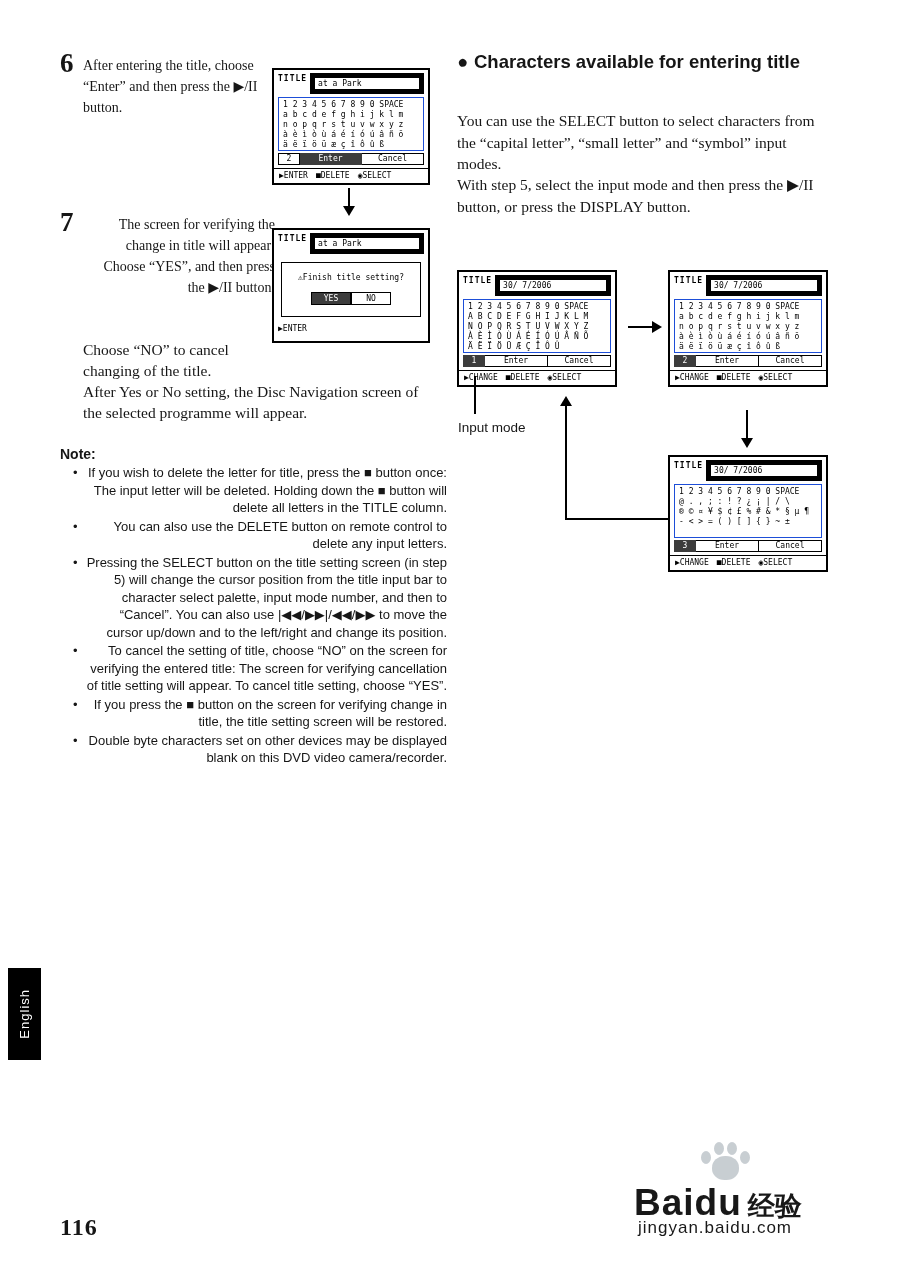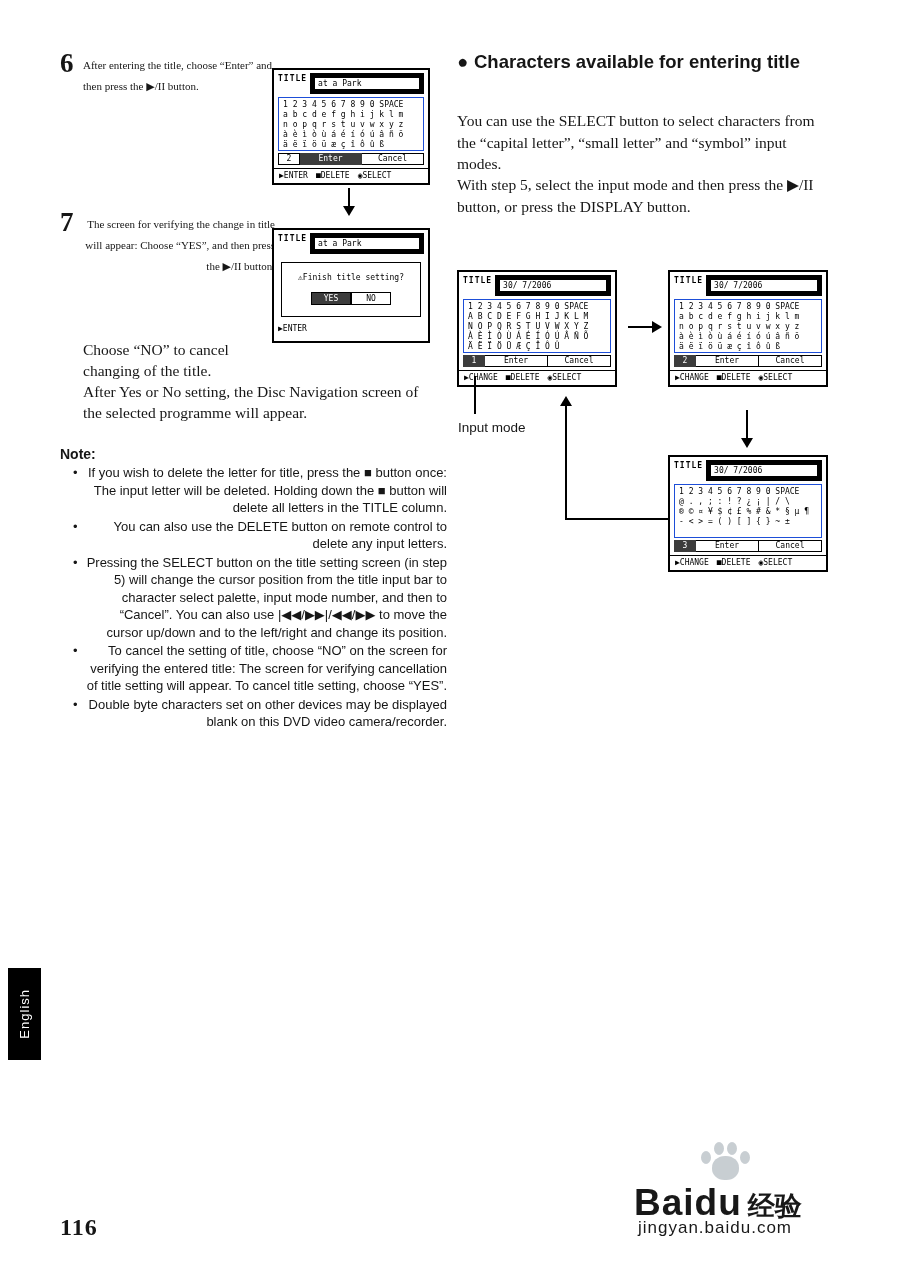--- a/index.html
+++ b/index.html
@@ -5,21 +5,21 @@
   * { box-sizing: border-box; margin: 0; padding: 0; }
   body { background:#888; }
   .page {
     position: relative; width: 903px; height: 1280px; background: #fff;
     font-family: "Liberation Serif", serif; color: #161616; overflow: hidden;
     margin: 0 auto;
   }
 
   
   .step-num { position:absolute; font-weight:bold; font-size:27px; font-family:"Liberation Serif",serif; }
-  .step-text { position:absolute; font-size:11px; line-height:21px; }
+  .step-text { position:absolute; font-size:14px; line-height:21px; }
   .body-para { position:absolute; font-size:15.5px; line-height:21px; }
 
   
   .note-head { position:absolute; font-family:"Liberation Sans",sans-serif; font-weight:bold; font-size:14px; }
   .note-list { position:absolute; font-family:"Liberation Sans",sans-serif; font-size:13px; line-height:17.5px; list-style:none; }
   .note-list li { position:relative; padding-left:13px; margin-bottom:1px; }
   .note-list li::before { content:"•"; position:absolute; left:1px; }
 
   
   .right-head { position:absolute; font-family:"Liberation Sans",sans-serif; font-weight:bold; font-size:18.5px; line-height:24px; display:flex; }
@@ -134,20 +134,21 @@
 
   <div class="body-para" style="left:83px; top:339px; width:205px;">Choose “NO” to cancel changing of the title.</div>
   <div class="body-para" style="left:83px; top:381px; width:352px;">After Yes or No setting, the Disc Navigation screen of the selected programme will appear.</div>
 
   <div class="note-head" style="left:60px; top:446px;text-align:center;">Note:</div>
   <ul class="note-list" style="left:72px; top:464px; width:375px;text-align:right;">
     <li>If you wish to delete the letter for title, press the ■ button once: The input letter will be deleted. Holding down the ■ button will delete all letters in the TITLE column.</li>
     <li>You can also use the DELETE button on remote control to delete any input letters.</li>
     <li>Pressing the SELECT button on the title setting screen (in step 5) will change the cursor position from the title input bar to character select palette, input mode number, and then to “Cancel”. You can also use |◀◀/▶▶|/◀◀/▶▶ to move the cursor up/down and to the left/right and change its position.</li>
     <li>To cancel the setting of title, choose “NO” on the screen for verifying the entered title: The screen for verifying cancellation of title setting will appear. To cancel title setting, choose “YES”.</li>
+    <li>If you press the ■ button on the screen for verifying change in title, the title setting screen will be restored.</li>
     <li>Double byte characters set on other devices may be displayed blank on this DVD video camera/recorder.</li>
   </ul>
 
   <div class="right-head" style="left:457px; top:50px; width:372px;">
     <span class="rh-bullet">●</span>
     <span>Characters available for entering title</span>
   </div>
   <div class="right-para" style="left:457px; top:110px; width:374px;">You can use the SELECT button to select characters from the “capital letter”, “small letter” and “symbol” input modes.</div>
   <div class="right-para" style="left:457px; top:174px; width:374px;">With step 5, select the input mode and then press the ▶/II button, or press the DISPLAY button.</div>
 

